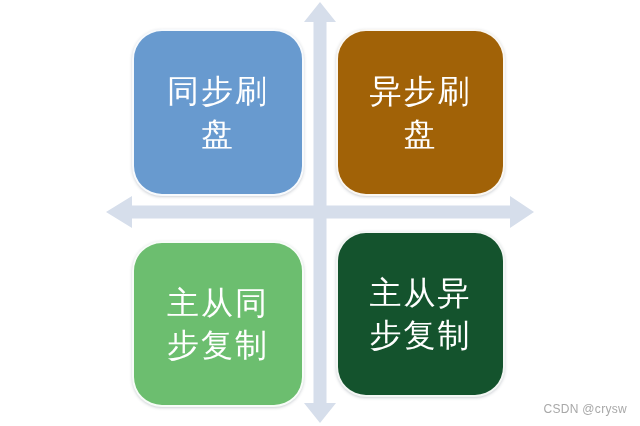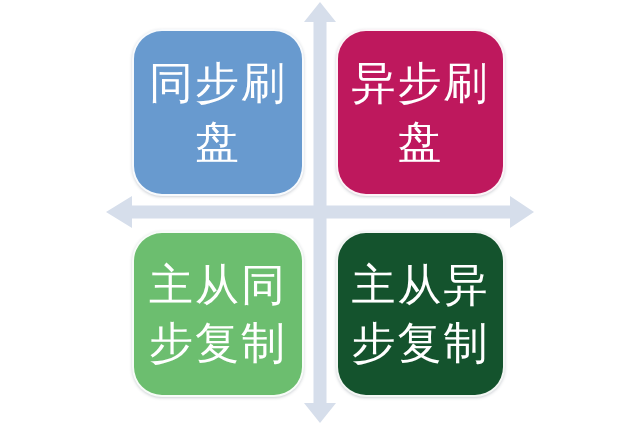--- a/index.html
+++ b/index.html
@@ -28,29 +28,29 @@
     box-sizing: border-box;
     border: 2px solid rgba(255,255,255,0.95);
     border-radius: 30px;
     box-shadow: 0 1px 3px rgba(60,70,90,0.25);
     display: flex;
     align-items: center;
     justify-content: center;
   }
   .quadrant .label {
     color: #ffffff;
-    font-size: 44px;
+    font-size: 32px;
     line-height: 1.32;
     text-align: center;
     white-space: pre-line;
     letter-spacing: 2px;
   }
   .q-tl { left: 132px; top: 29px;  width: 172px; height: 167px; }
   .q-tr { left: 336px; top: 29px;  width: 169px; height: 167px; }
-  .q-bl { left: 132px; top: 231px; width: 172px; height: 166px; }
+  .q-bl { left: 132px; top: 241px; width: 172px; height: 166px; }
   .q-br { left: 336px; top: 231px; width: 169px; height: 166px; }
   .watermark {
     position: absolute;
     right: 13px;
     bottom: 10px;
     font-size: 12px;
     font-family: "Liberation Sans", sans-serif;
     letter-spacing: 0.3px;
   }
 </style>
@@ -64,29 +64,30 @@
     <polygon points="320,2 336,22 326.5,22 326.5,403 336,403 320,423 304,403 313.5,403 313.5,22 304,22" fill="#D6DEEB"></polygon>
 
     <polygon points="106,212 132,196 132,205.5 510,205.5 510,196 534,212 510,228 510,218.5 132,218.5 132,228" fill="#D6DEEB"></polygon>
   </svg>
 
   <div class="quadrant q-tl" style="background-color: rgb(104, 154, 207);">
     <span class="label">同步刷
 盘</span>
   </div>
 
-  <div class="quadrant q-tr" style="background-color: #be185d;">
+  <div class="quadrant q-tr" style="background-color: #a16207;">
     <span class="label">异步刷
 盘</span>
   </div>
 
   <div class="quadrant q-bl" style="background-color: rgb(108, 190, 111);">
     <span class="label">主从同
 步复制</span>
   </div>
 
   <div class="quadrant q-br" style="background-color: #14532d;">
     <span class="label">主从异
 步复制</span>
   </div>
 
+  <div class="watermark" style="color: rgb(168, 168, 168);">CSDN @crysw</div>
 
 </div>
 
 </body></html>

